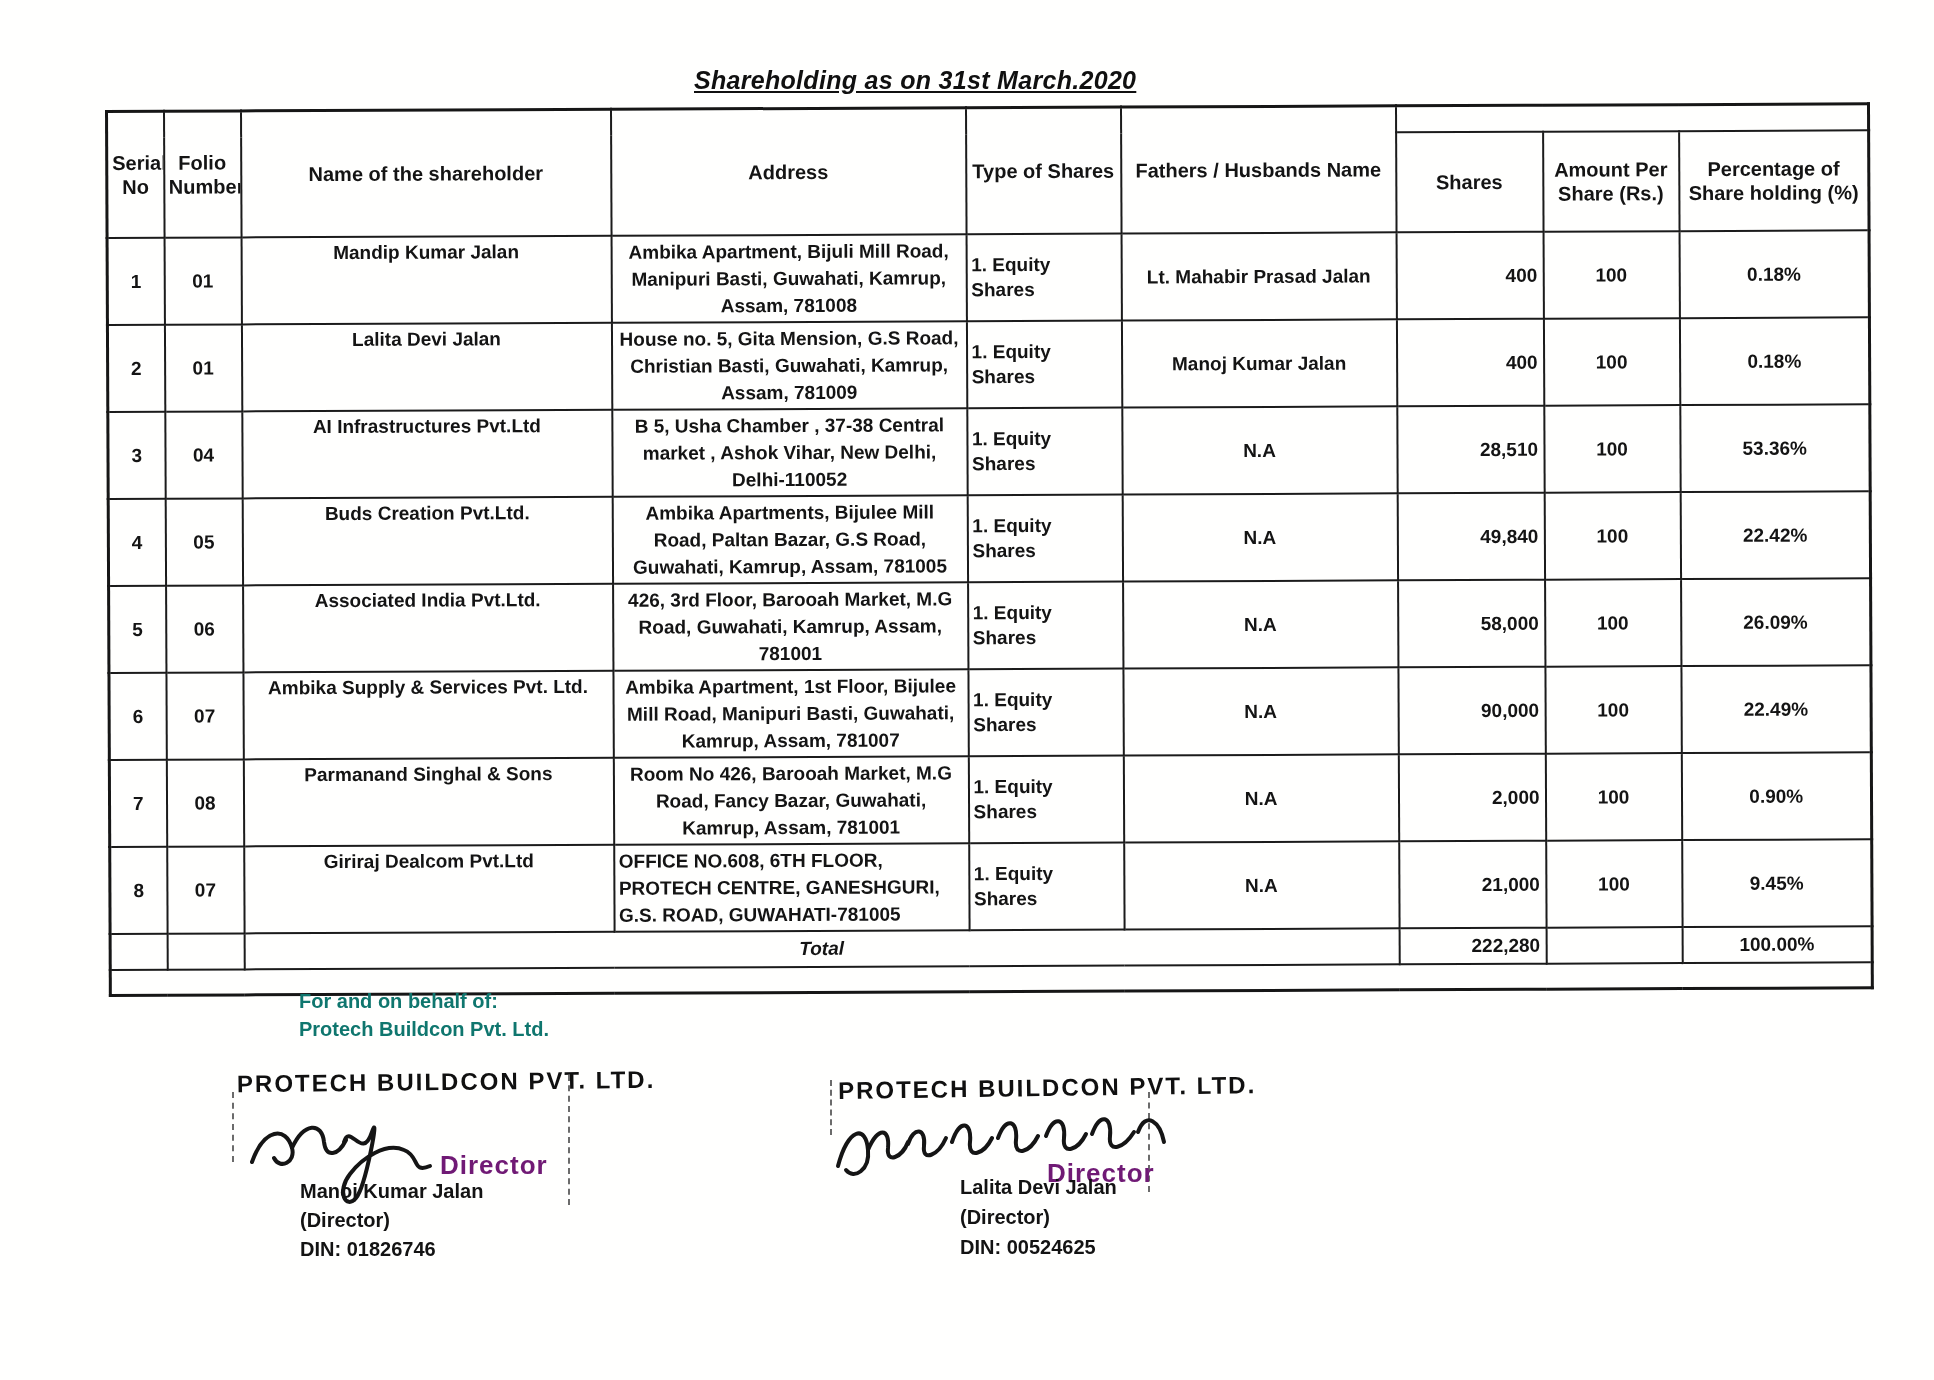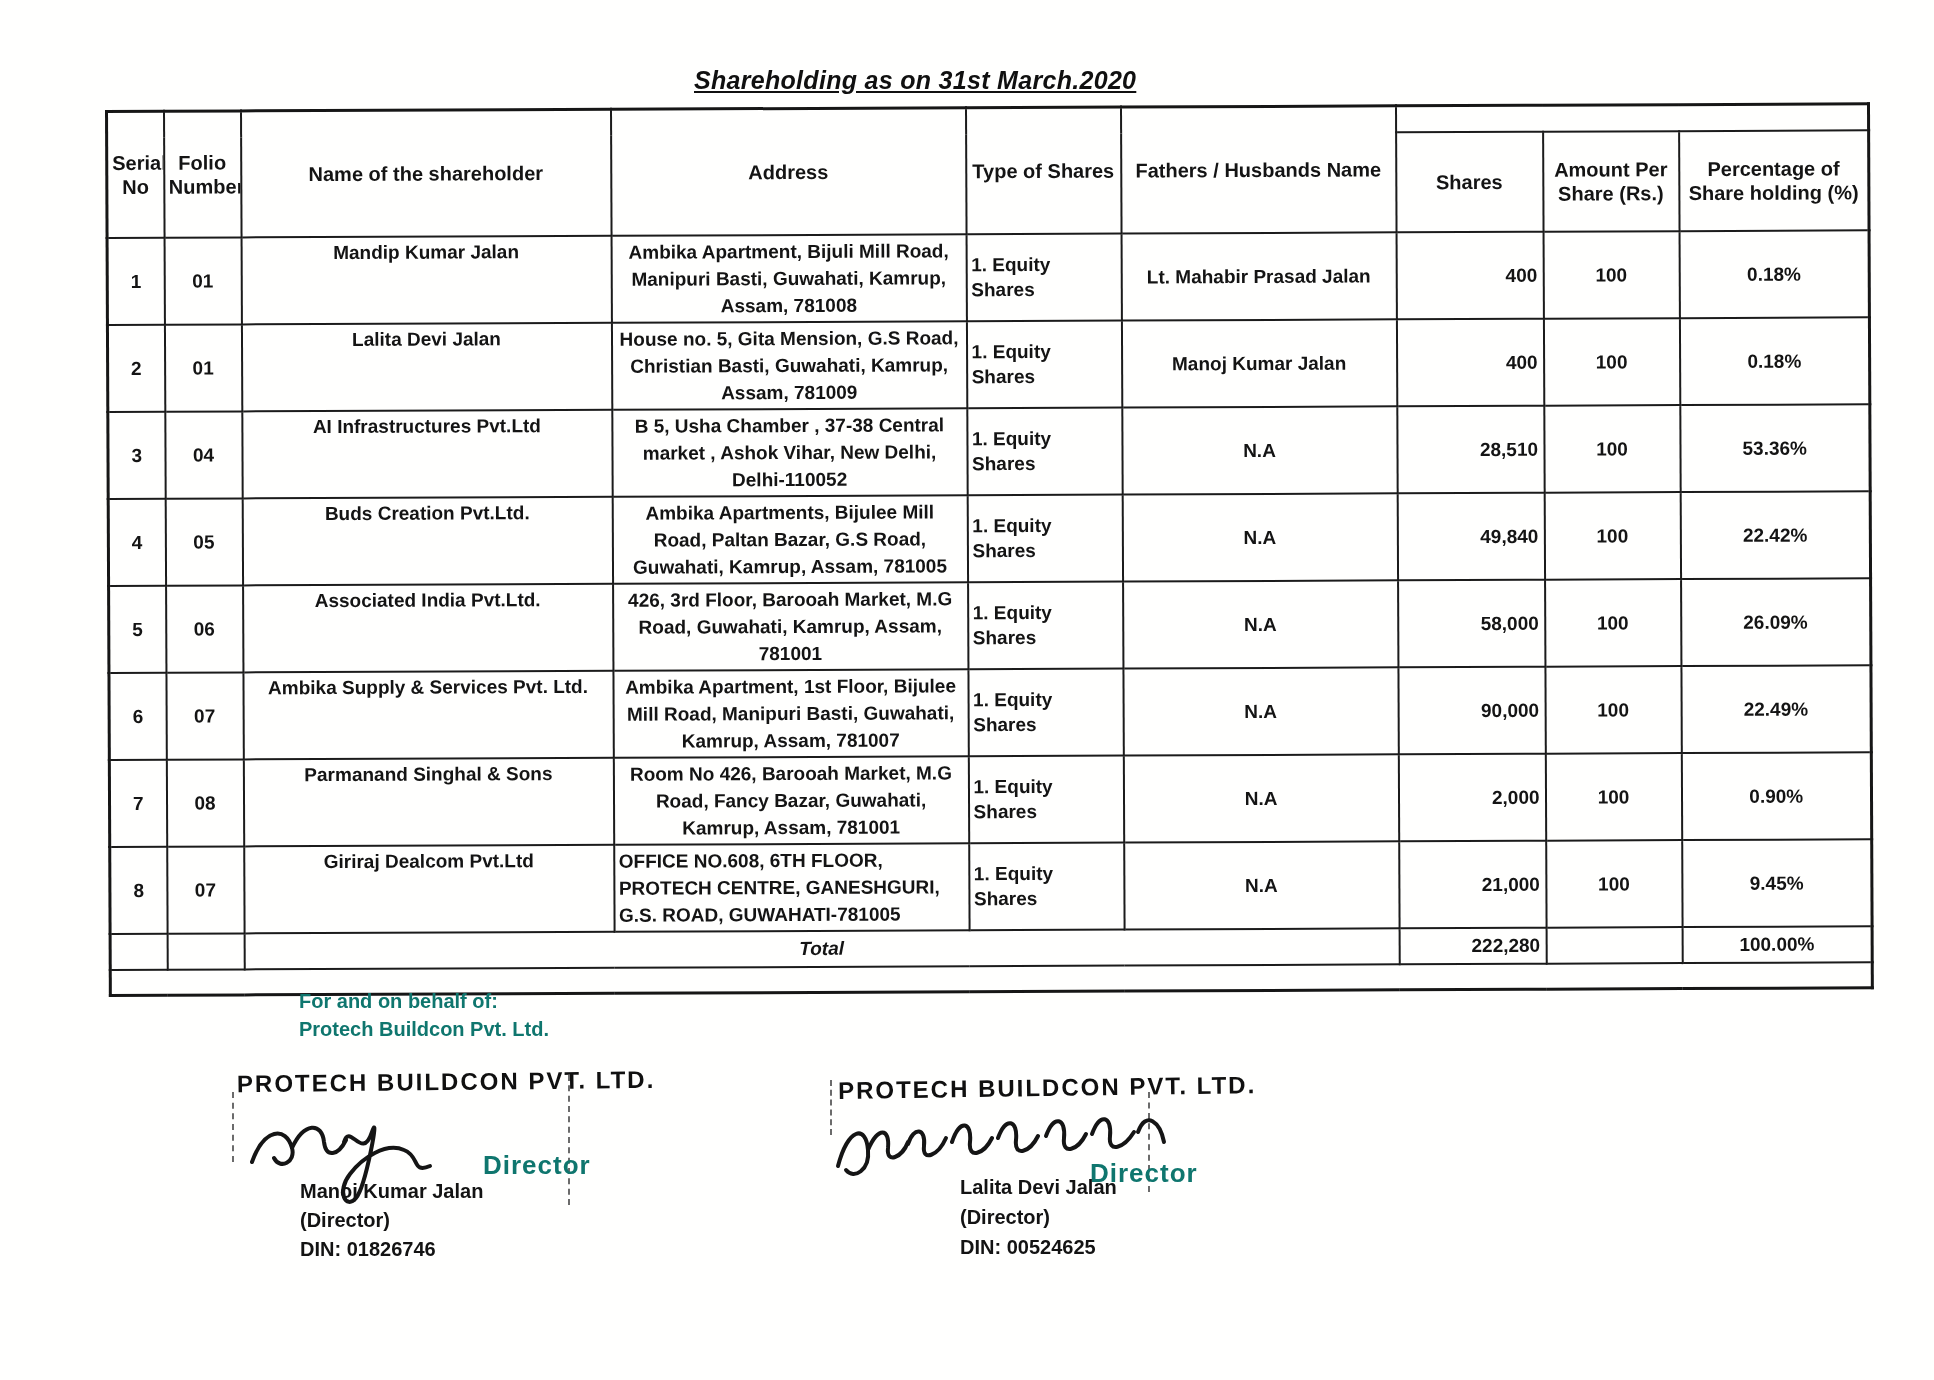--- a/index.html
+++ b/index.html
@@ -45,21 +45,21 @@
 
   .behalf { position:absolute; left:299px; font-size:20px; font-weight:700; color:#0f766e; }
   .behalf.l1 { top:990px; }
   .behalf.l2 { top:1018px; }
 
   .stamp-text {
     position:absolute; font-size:24px; font-weight:700; letter-spacing:2px;
     color:#101010; white-space:nowrap;
   }
   .stamp-director {
-    position:absolute; font-size:26px; font-weight:700; letter-spacing:1px; color:#0f766e;margin-left:43px;
+    position:absolute; font-size:26px; font-weight:700; letter-spacing:1px; color:#701a75;
   }
   .sig-svg { position:absolute; }
   .sig-svg path { fill:none; stroke:#151515; stroke-width:4; stroke-linecap:round; stroke-linejoin:round; }
   .printed { position:absolute; font-size:20px; font-weight:700; color:#131313; white-space:nowrap; }
   .dashed-v { position:absolute; width:0; border-left:2px dashed #3a3a3a; opacity:.75; }
 </style>
 </head>
 <body>
 
 <div class="page">

